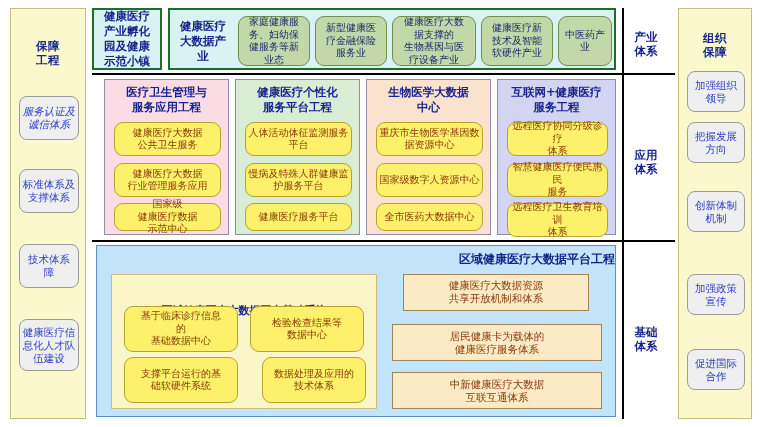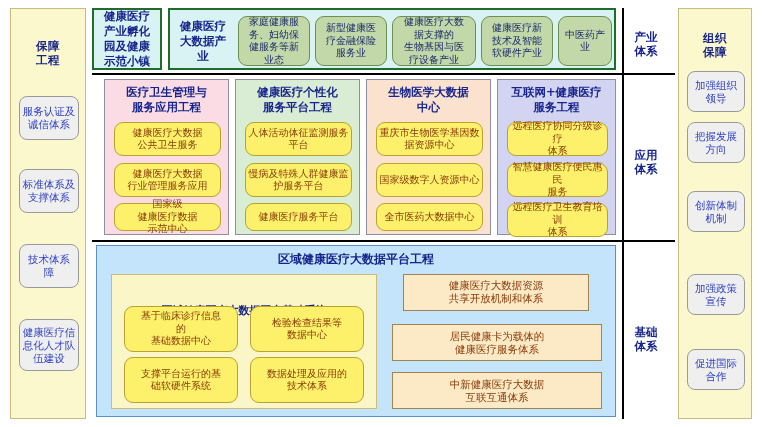--- a/index.html
+++ b/index.html
@@ -131,21 +131,21 @@
   }
 
   
   .base-outer {
     background: #c3e4fb;
     border: 1px solid #5c8fc9;
     box-sizing: border-box;
   }
   .base-title {
     position: absolute;
-    text-align: center;
+    text-align: right;
     color: #16248c;
     font-weight: bold;
     font-size: 12px;
     line-height: 15px;
   }
   .base-sub {
     position: absolute;
     box-sizing: border-box;
     background: #fbf6c8;
     border: 1px solid #c9bc7e;
@@ -196,21 +196,21 @@
   }
 </style>
 </head>
 <body>
 
 <div id="diagram">
 
   <div class="panel sidecol" style="left:10px; top:8px; width:76px; height:411px;">
     <div class="sidecol-title" style="top:30px; white-space:pre-line;">保障
 工程</div>
-    <div class="pill" style="left:8px; top:87px; width:60px; height:44px; white-space:pre-line;">服务认证及
+    <div class="pill" style="left:8px; top:87px; width:60px; height:44px; white-space:pre-line;font-style:italic;">服务认证及
 诚信体系</div>
     <div class="pill" style="left:8px; top:160px; width:60px; height:44px; white-space:pre-line;">标准体系及
 支撑体系</div>
     <div class="pill" style="left:8px; top:235px; width:60px; height:44px; white-space:pre-line;">技术体系
 障</div>
     <div class="pill" style="left:8px; top:310px; width:60px; height:52px; white-space:pre-line;">健康医疗信
 息化人才队
 伍建设</div>
   </div>
 
@@ -313,21 +313,21 @@
 
     <div class="base-sub" style="left:14px; top:28px; width:266px; height:135px;">
       <div class="base-sub-title">区域健康医疗大数据平台基础系统</div>
       <div class="yellow-chip" style="left:12px; top:31px; width:114px; height:46px; white-space:pre-line;">基于临床诊疗信息
 的
 基础数据中心</div>
       <div class="yellow-chip" style="left:138px; top:31px; width:114px; height:46px; white-space:pre-line;">检验检查结果等
 数据中心</div>
       <div class="yellow-chip" style="left:12px; top:82px; width:114px; height:46px; white-space:pre-line;">支撑平台运行的基
 础软硬件系统</div>
-      <div class="yellow-chip" style="left:138px; top:82px; width:114px; height:46px; white-space:pre-line;">数据处理及应用的
+      <div class="yellow-chip" style="left:150px; top:82px; width:104px; height:46px; white-space:pre-line;">数据处理及应用的
 技术体系</div>
     </div>
 
     <div class="tan-chip" style="left:306px; top:28px; width:186px; height:37px; white-space:pre-line;font-family:Liberation Mono, monospace;">健康医疗大数据资源
 共享开放机制和体系</div>
     <div class="tan-chip" style="left:295px; top:78px; width:210px; height:37px; white-space:pre-line;">居民健康卡为载体的
 健康医疗服务体系</div>
     <div class="tan-chip" style="left:295px; top:126px; width:210px; height:37px; white-space:pre-line;">中新健康医疗大数据
 互联互通体系</div>
   </div>

